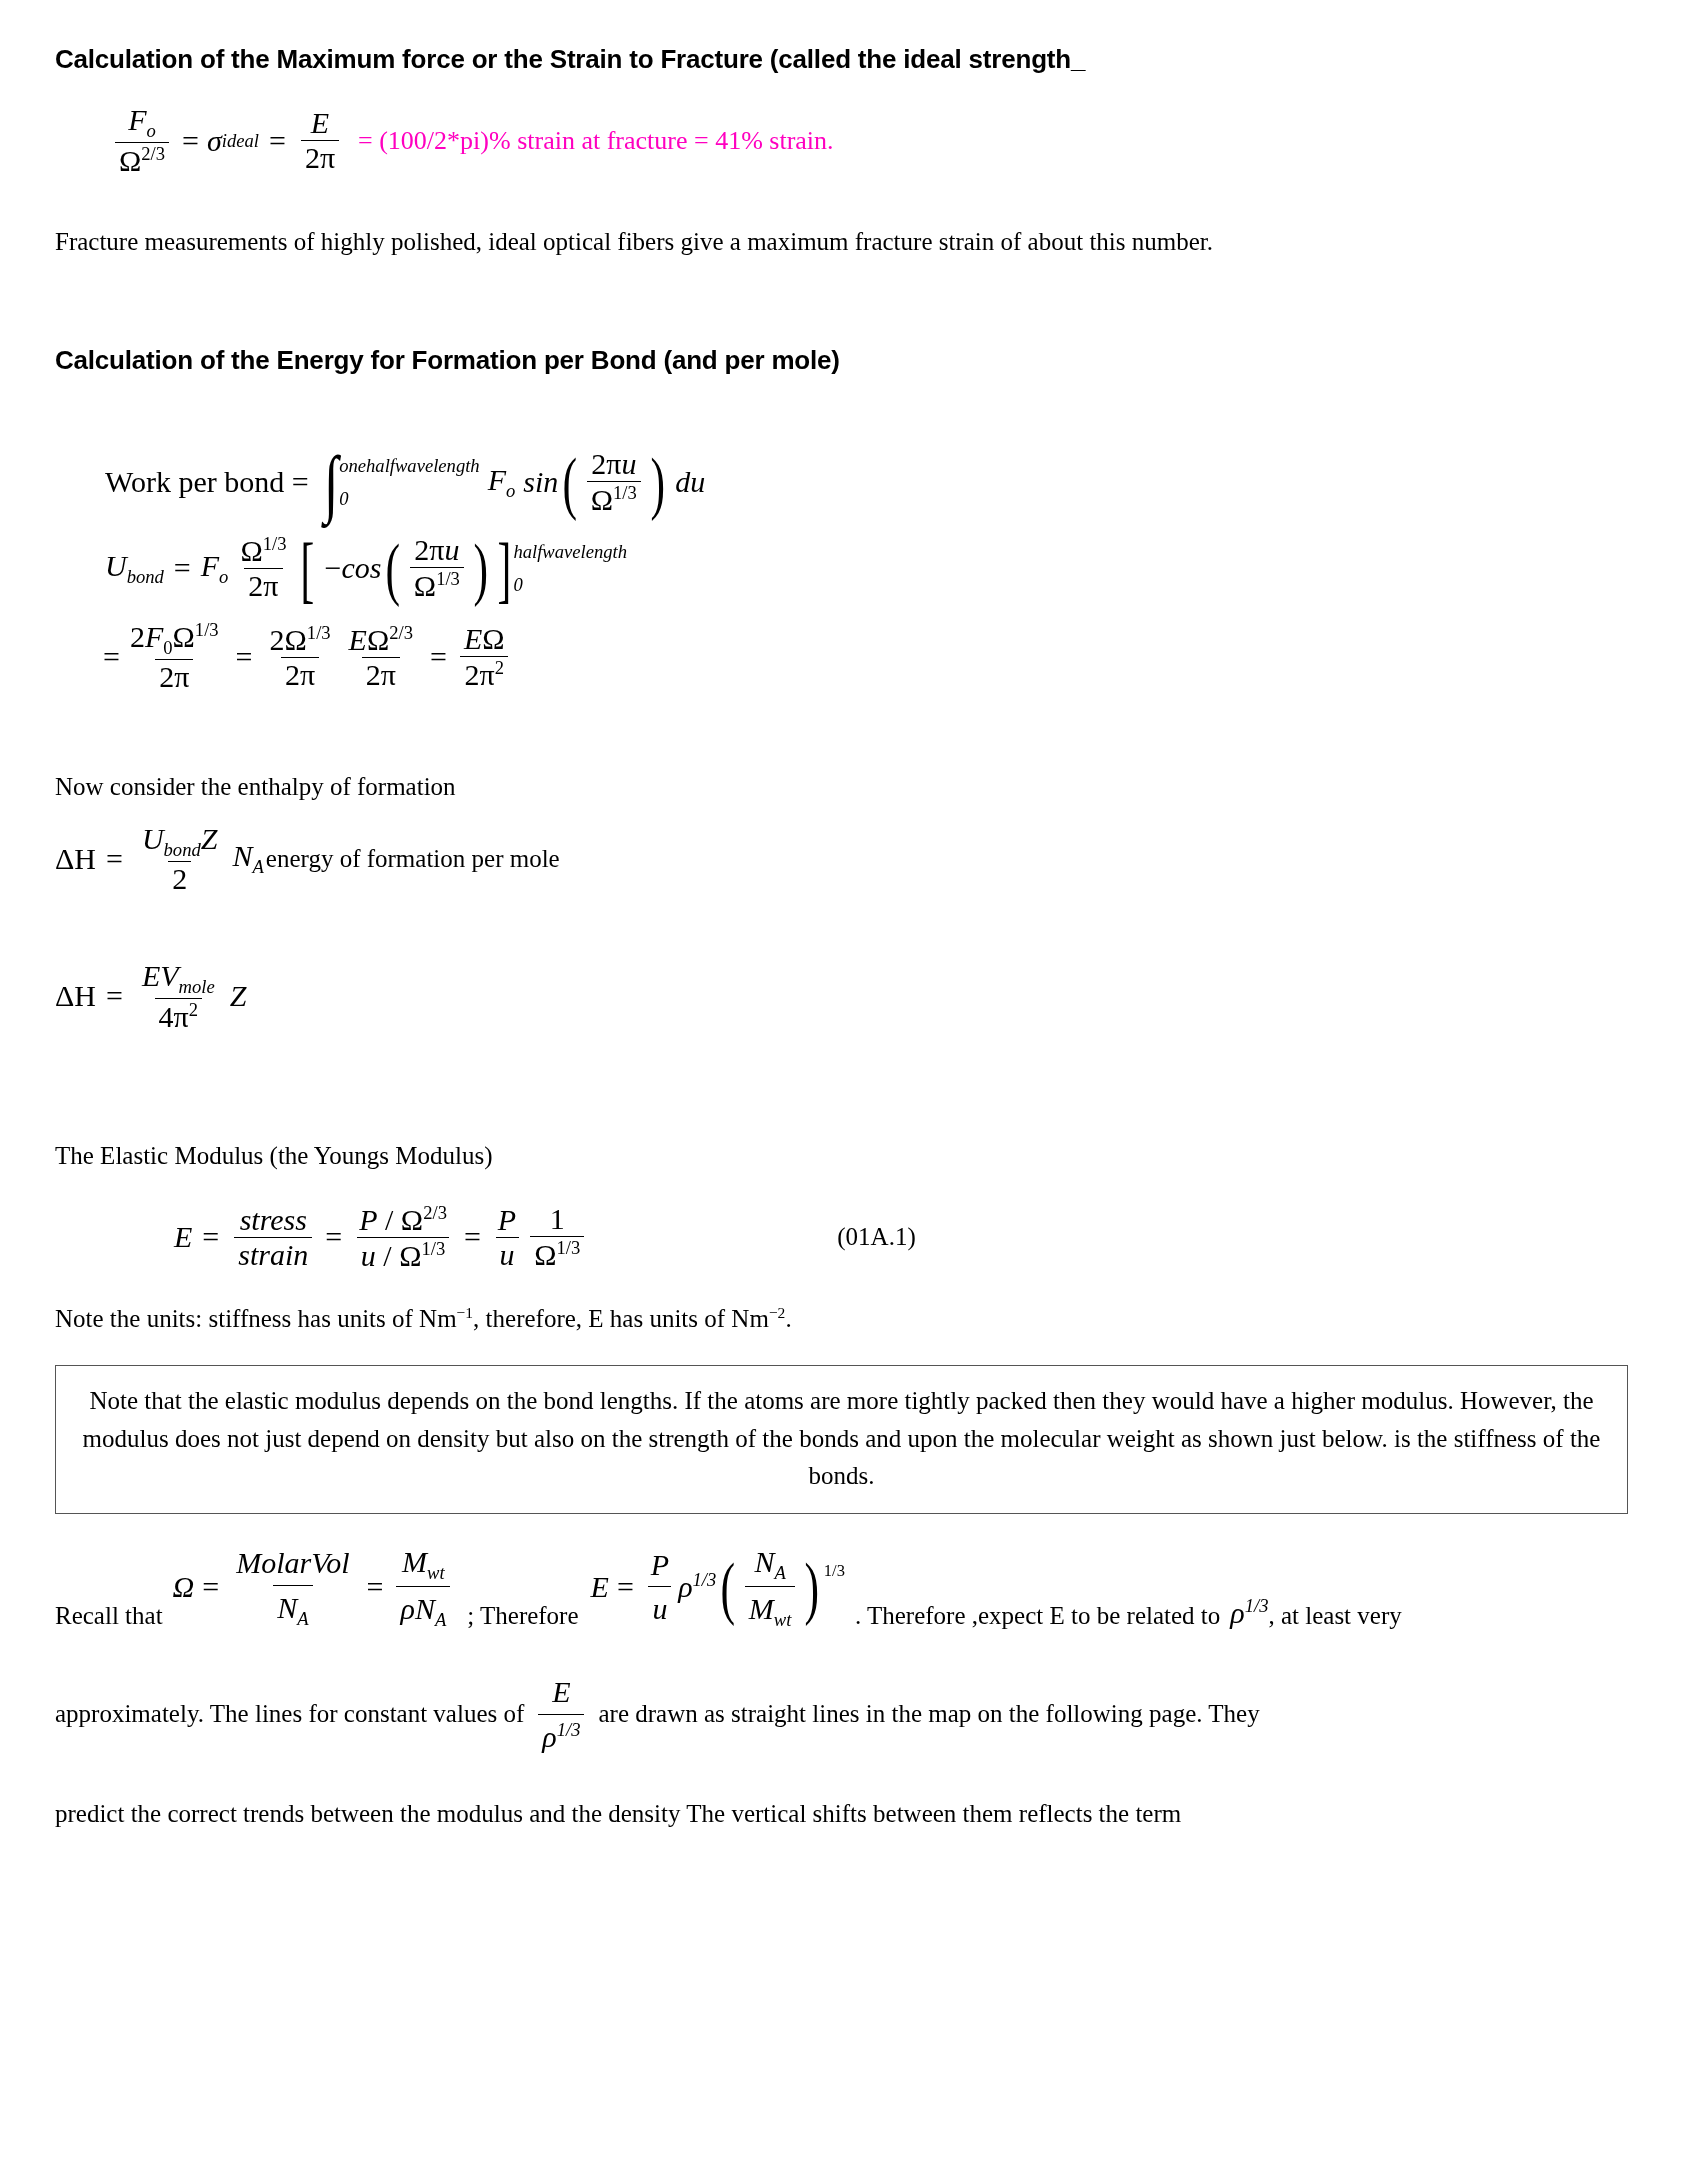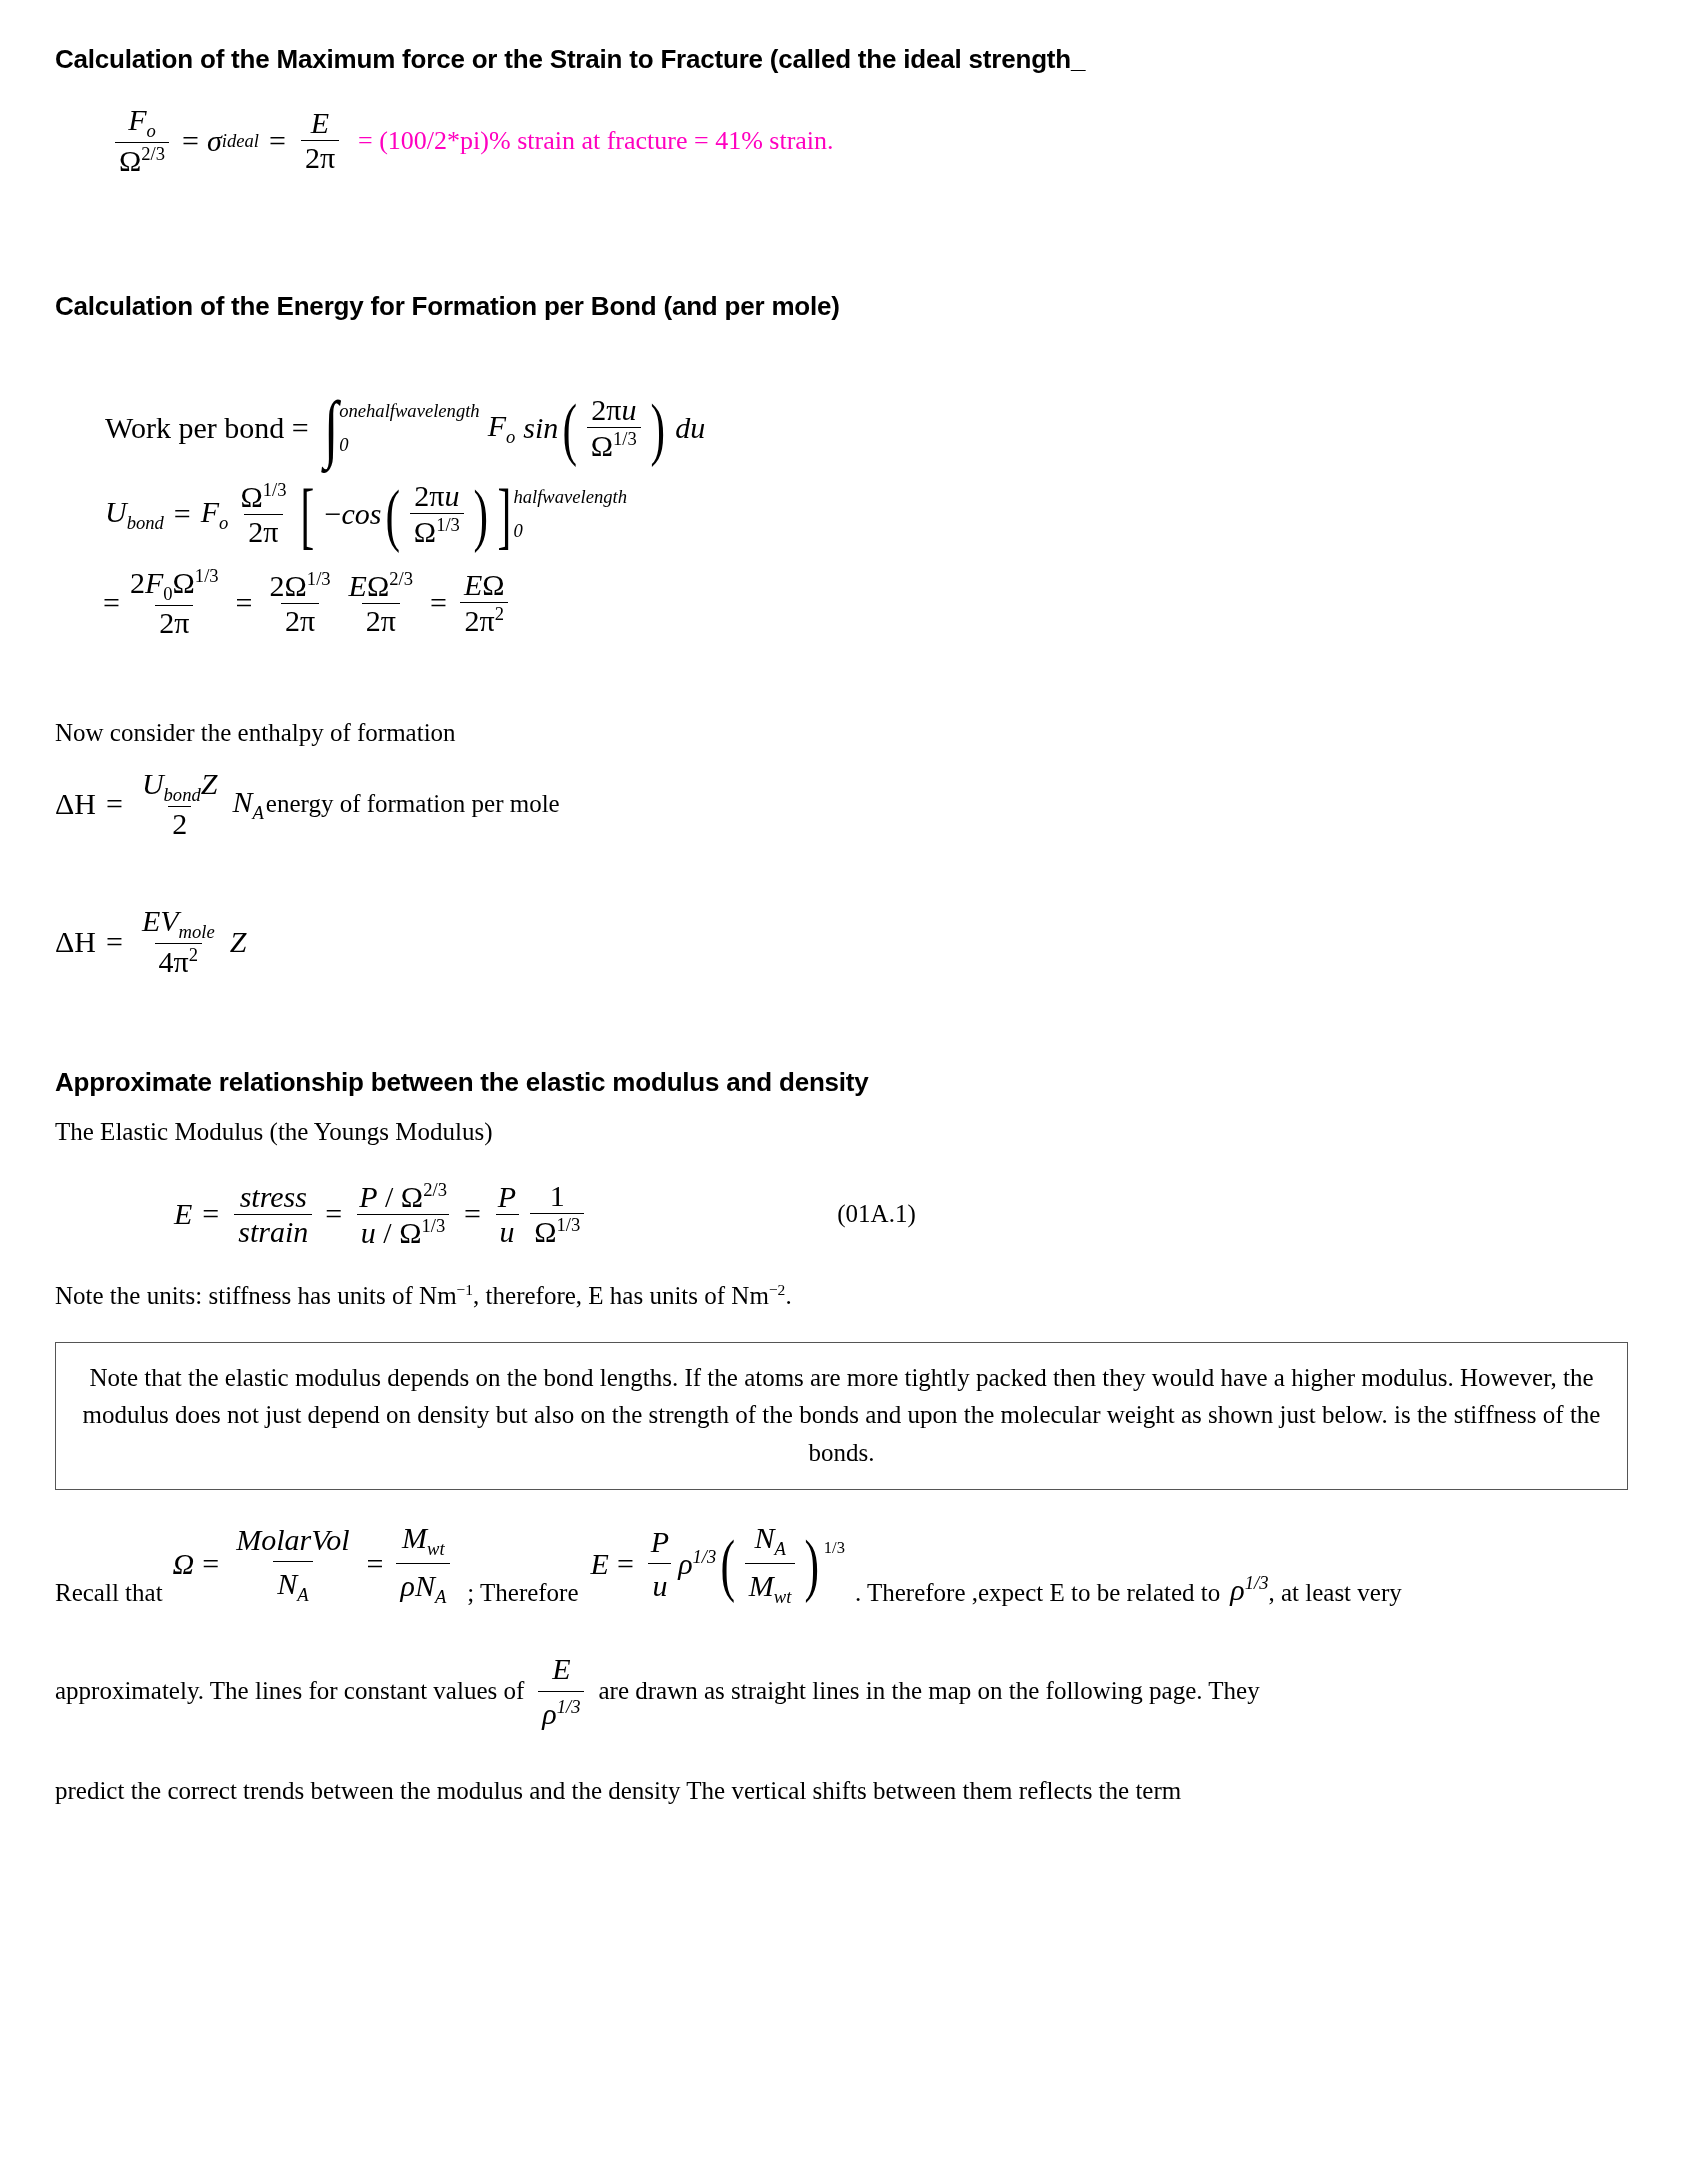--- a/index.html
+++ b/index.html
@@ -128,20 +128,21 @@
     <span style="margin:0 10px;">=</span>
     <span class="frac math">
       <span class="num it">E</span>
       <span class="den"><span>2π</span></span>
     </span>
     <span class="pink" style="margin-left:14px; font-size:26px;">= (100/2*pi)% strain at fracture = 41% strain.</span>
   </div>
 
   <div class="spacer-md"></div>
 
+  <p class="body-text" style="margin:18px 0 0 0;">Fracture measurements of highly polished, ideal optical fibers give a maximum fracture strain of about this number.</p>
 
   <div style="height:85px;"></div>
 
   <h1 class="h-bold">Calculation of the Energy for Formation per Bond (and per mole)</h1>
 
   <div style="height:71px;"></div>
 
   <div class="eq-row" style="font-size:30px; margin-left:50px;">
     <span class="math">Work per bond =</span>
     <span style="display:inline-flex;align-items:center;margin-left:12px;">
@@ -238,21 +239,20 @@
       <span class="den">4π<sup>2</sup></span>
     </span>
     <span class="math it" style="margin-left:6px;">Z</span>
   </div>
 
   <div style="height:46px;"></div>
 
 
   <div style="height:42px;"></div>
 
-  <h1 class="h-bold">Approximate relationship between the elastic modulus and density</h1>
 
   <div class="spacer-sm"></div>
 
   <p class="body-text" style="margin:0;">The Elastic Modulus (the Youngs Modulus)</p>
 
   <div class="spacer-md"></div>
 
   <div style="display:flex; align-items:center;">
     <div class="eq-row" style="font-size:30px; margin-left:119px;">
       <span class="math it">E</span>

